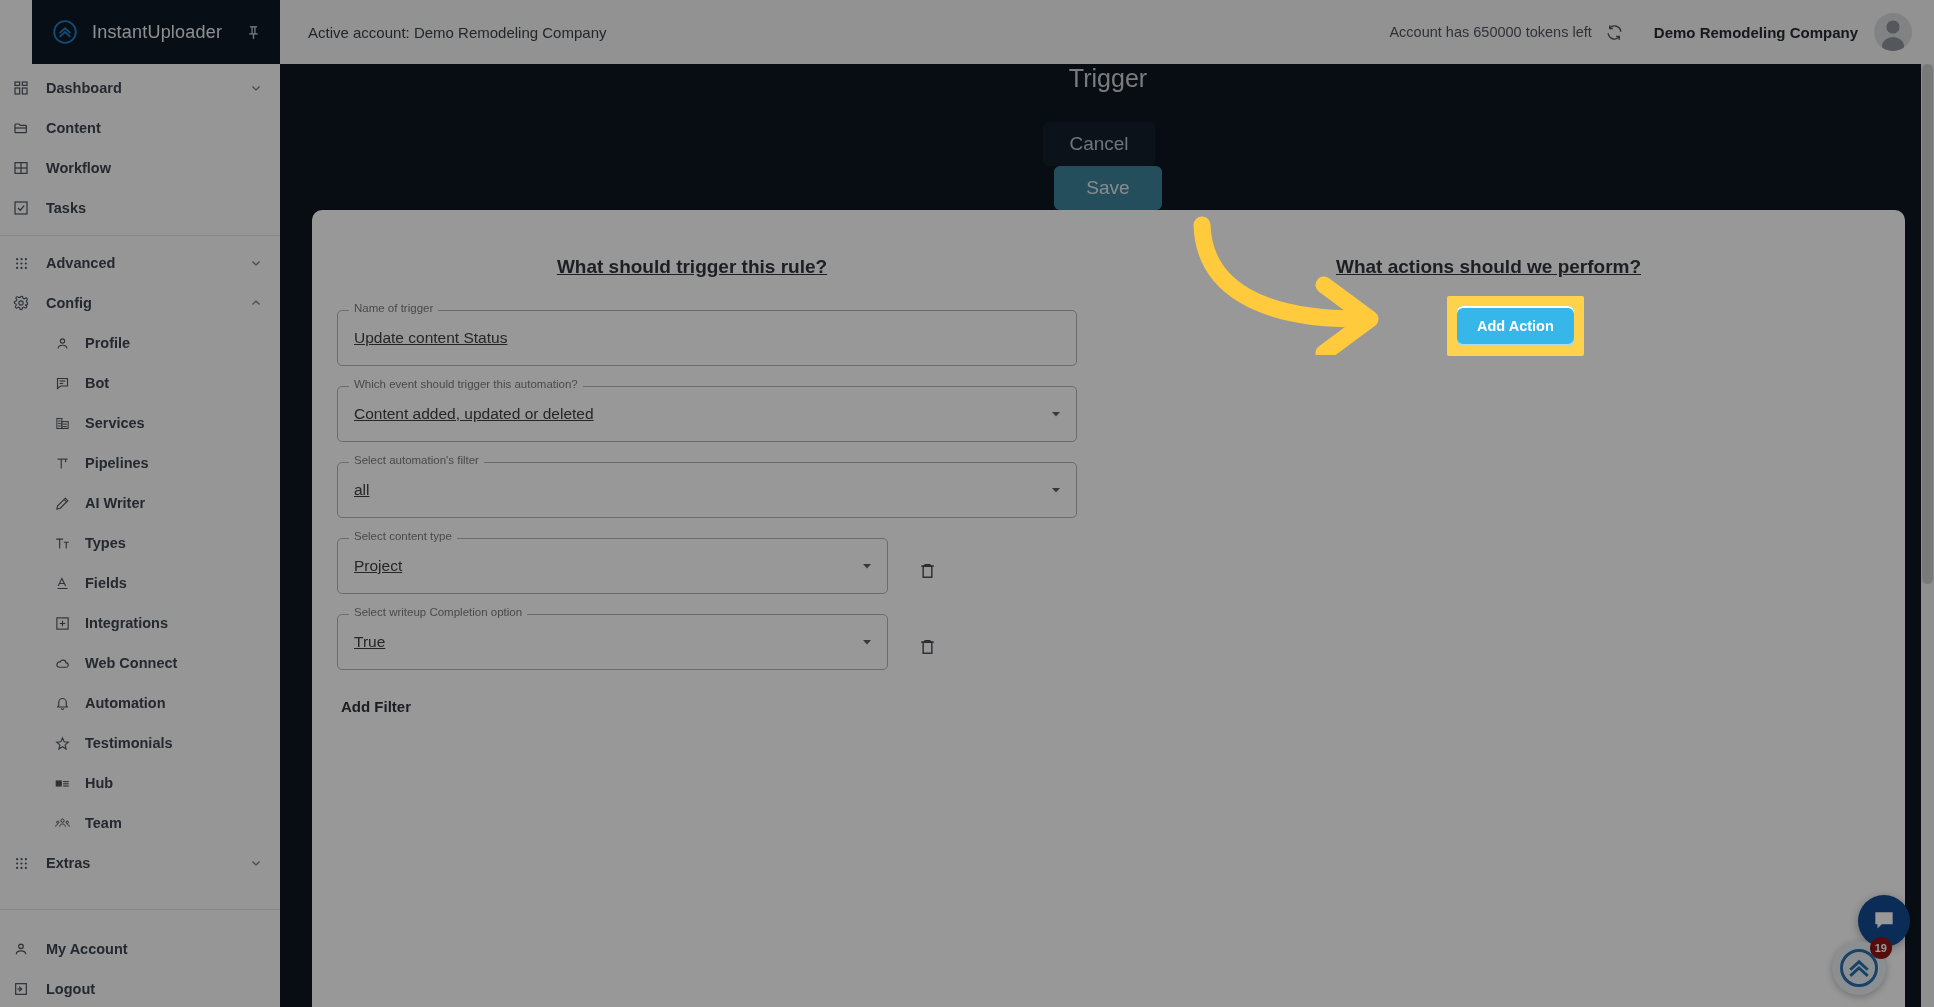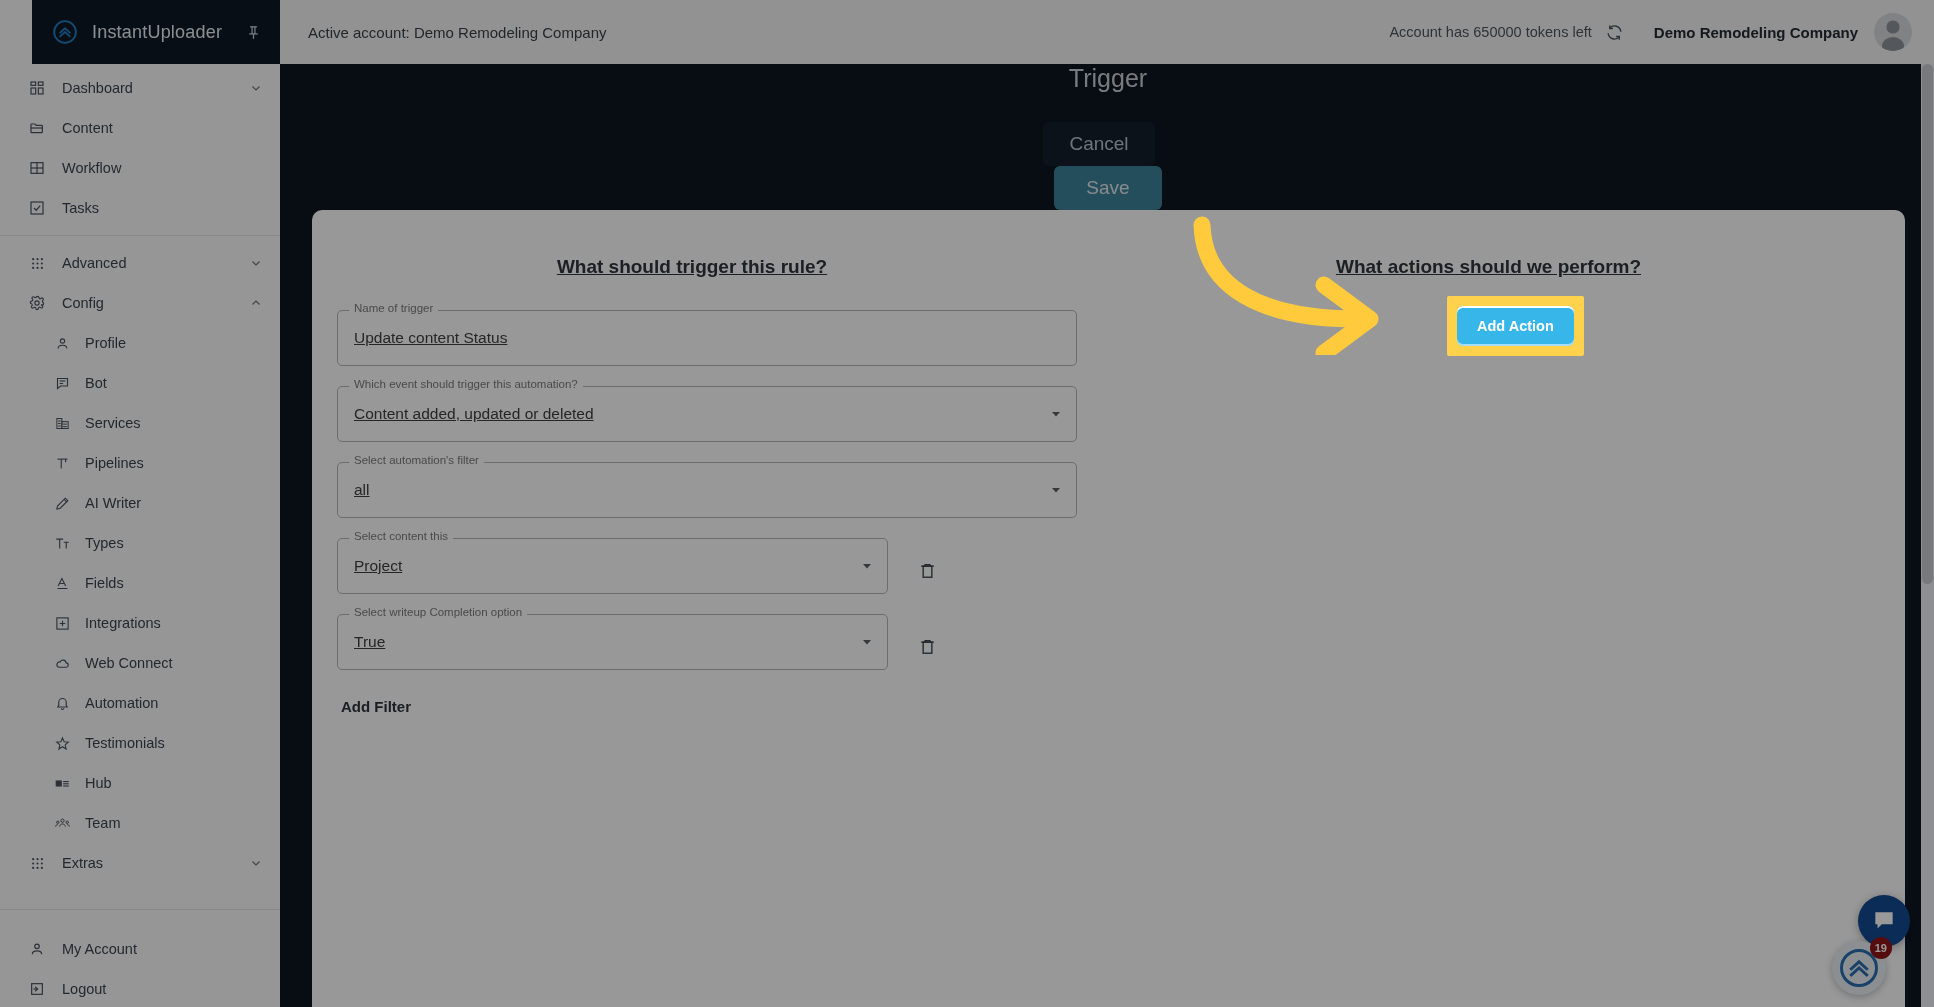--- a/index.html
+++ b/index.html
@@ -29,22 +29,22 @@
   .logo-circle {
     width: 26px; height: 26px; flex: 0 0 26px;
   }
   .pin-glyph { color: #c8d2da; font-size: 19px; line-height: 1; }
 
   .nav-section { padding: 4px 0; }
   .nav-divider { height: 1px; background: #e3e3e3; margin: 3px 0; }
 
   .nav-item {
     display: flex; align-items: center; height: 40px;
-    padding: 0 18px 0 28px; gap: 16px; cursor: pointer;
-    color: #3c4550; font-size: 14.5px; white-space: nowrap;
+    padding: 0 18px 0 12px; gap: 16px; cursor: pointer;
+    color: #3c4550; font-size: 14.5px; white-space: nowrap; font-weight: bold;
   }
   .nav-item .ico { width: 18px; height: 18px; flex: 0 0 18px; display: flex; align-items: center; justify-content: center; color: #4a535d; }
   .nav-item .lbl { flex: 1; }
   .nav-item .chev { color: #6a737c; font-size: 11px; line-height: 1; }
   .nav-item.sub { padding-left: 54px; gap: 14px; font-size: 14.5px; }
   .nav-item.sub .ico { width: 17px; height: 17px; flex: 0 0 17px; }
 
   svg.i { display: block; }
 
   
@@ -499,21 +499,21 @@
         <span class="value">all</span>
         <span class="caret">
           <svg class="i" width="12" height="12" viewBox="0 0 24 24" fill="#5a5f65">
               <polygon points="4,8 20,8 12,17"></polygon>
             </svg>
         </span>
       </div>
 
       <div class="field-row" style="margin-top:20px">
         <div class="field narrow">
-          <span class="legend">Select content this</span>
+          <span class="legend">Select content type</span>
           <span class="value">Project</span>
           <span class="caret">
             <svg class="i" width="12" height="12" viewBox="0 0 24 24" fill="#5a5f65">
                 <polygon points="4,8 20,8 12,17"></polygon>
               </svg>
           </span>
         </div>
         <button class="trash-btn">
           <svg class="i" width="19" height="19" viewBox="0 0 24 24" fill="none" stroke="#3b4149" stroke-width="1.7">
             <line x1="4" y1="6.5" x2="20" y2="6.5"></line>

